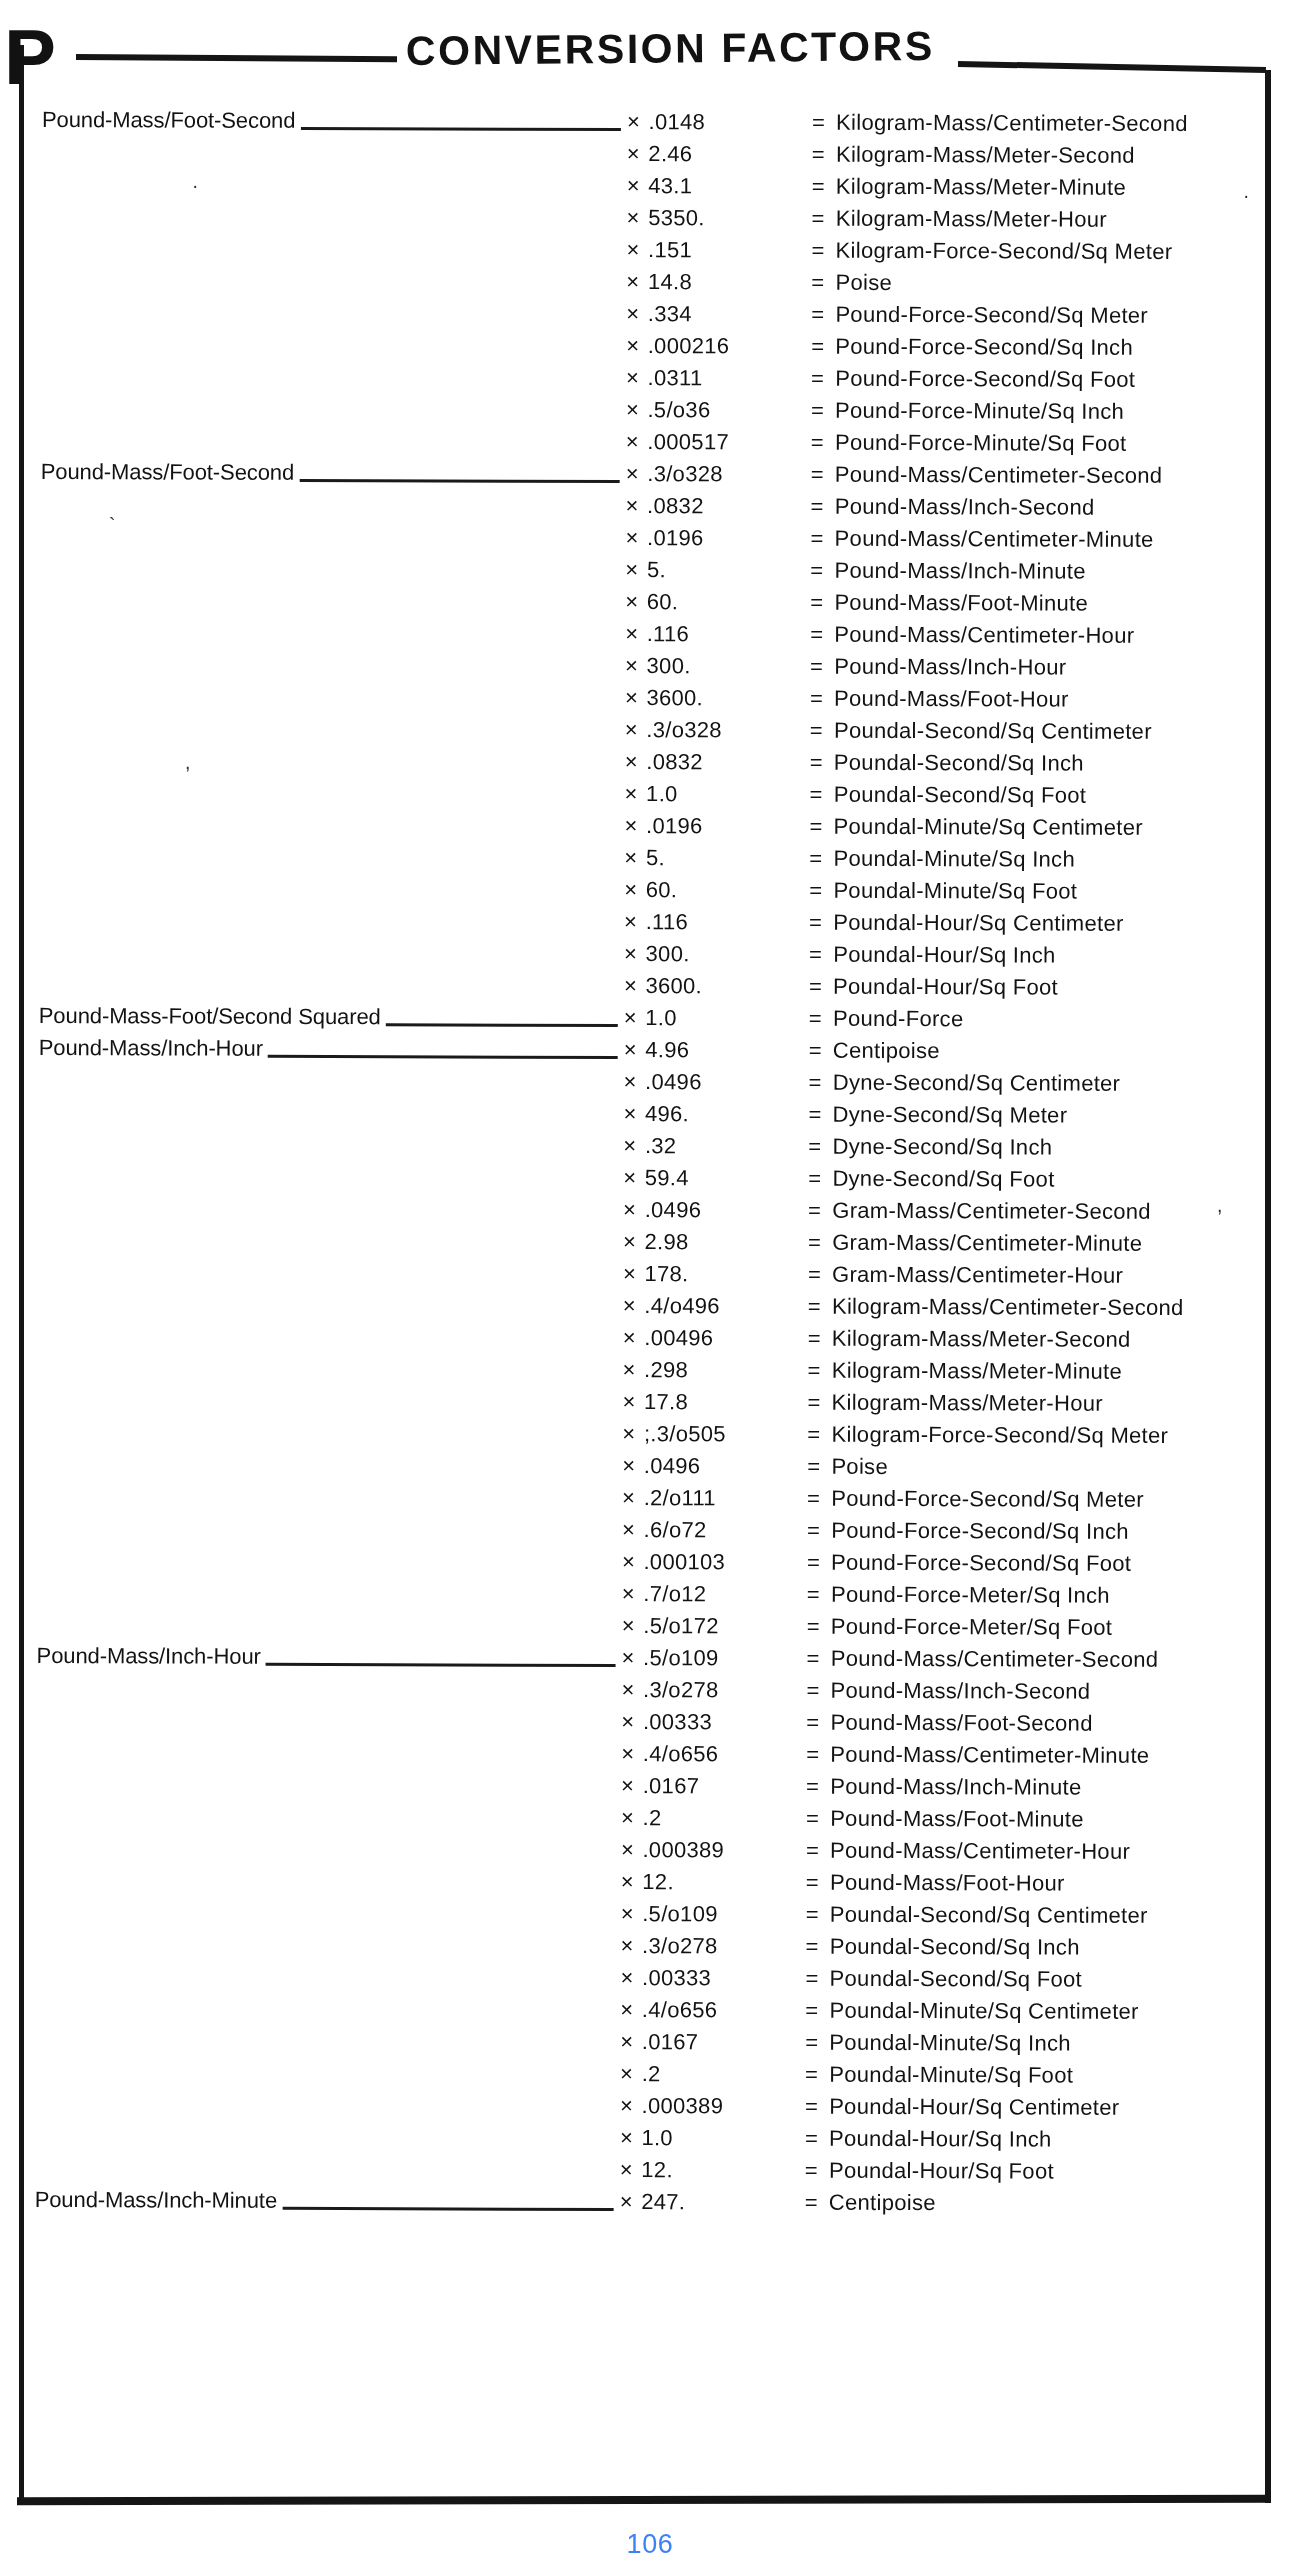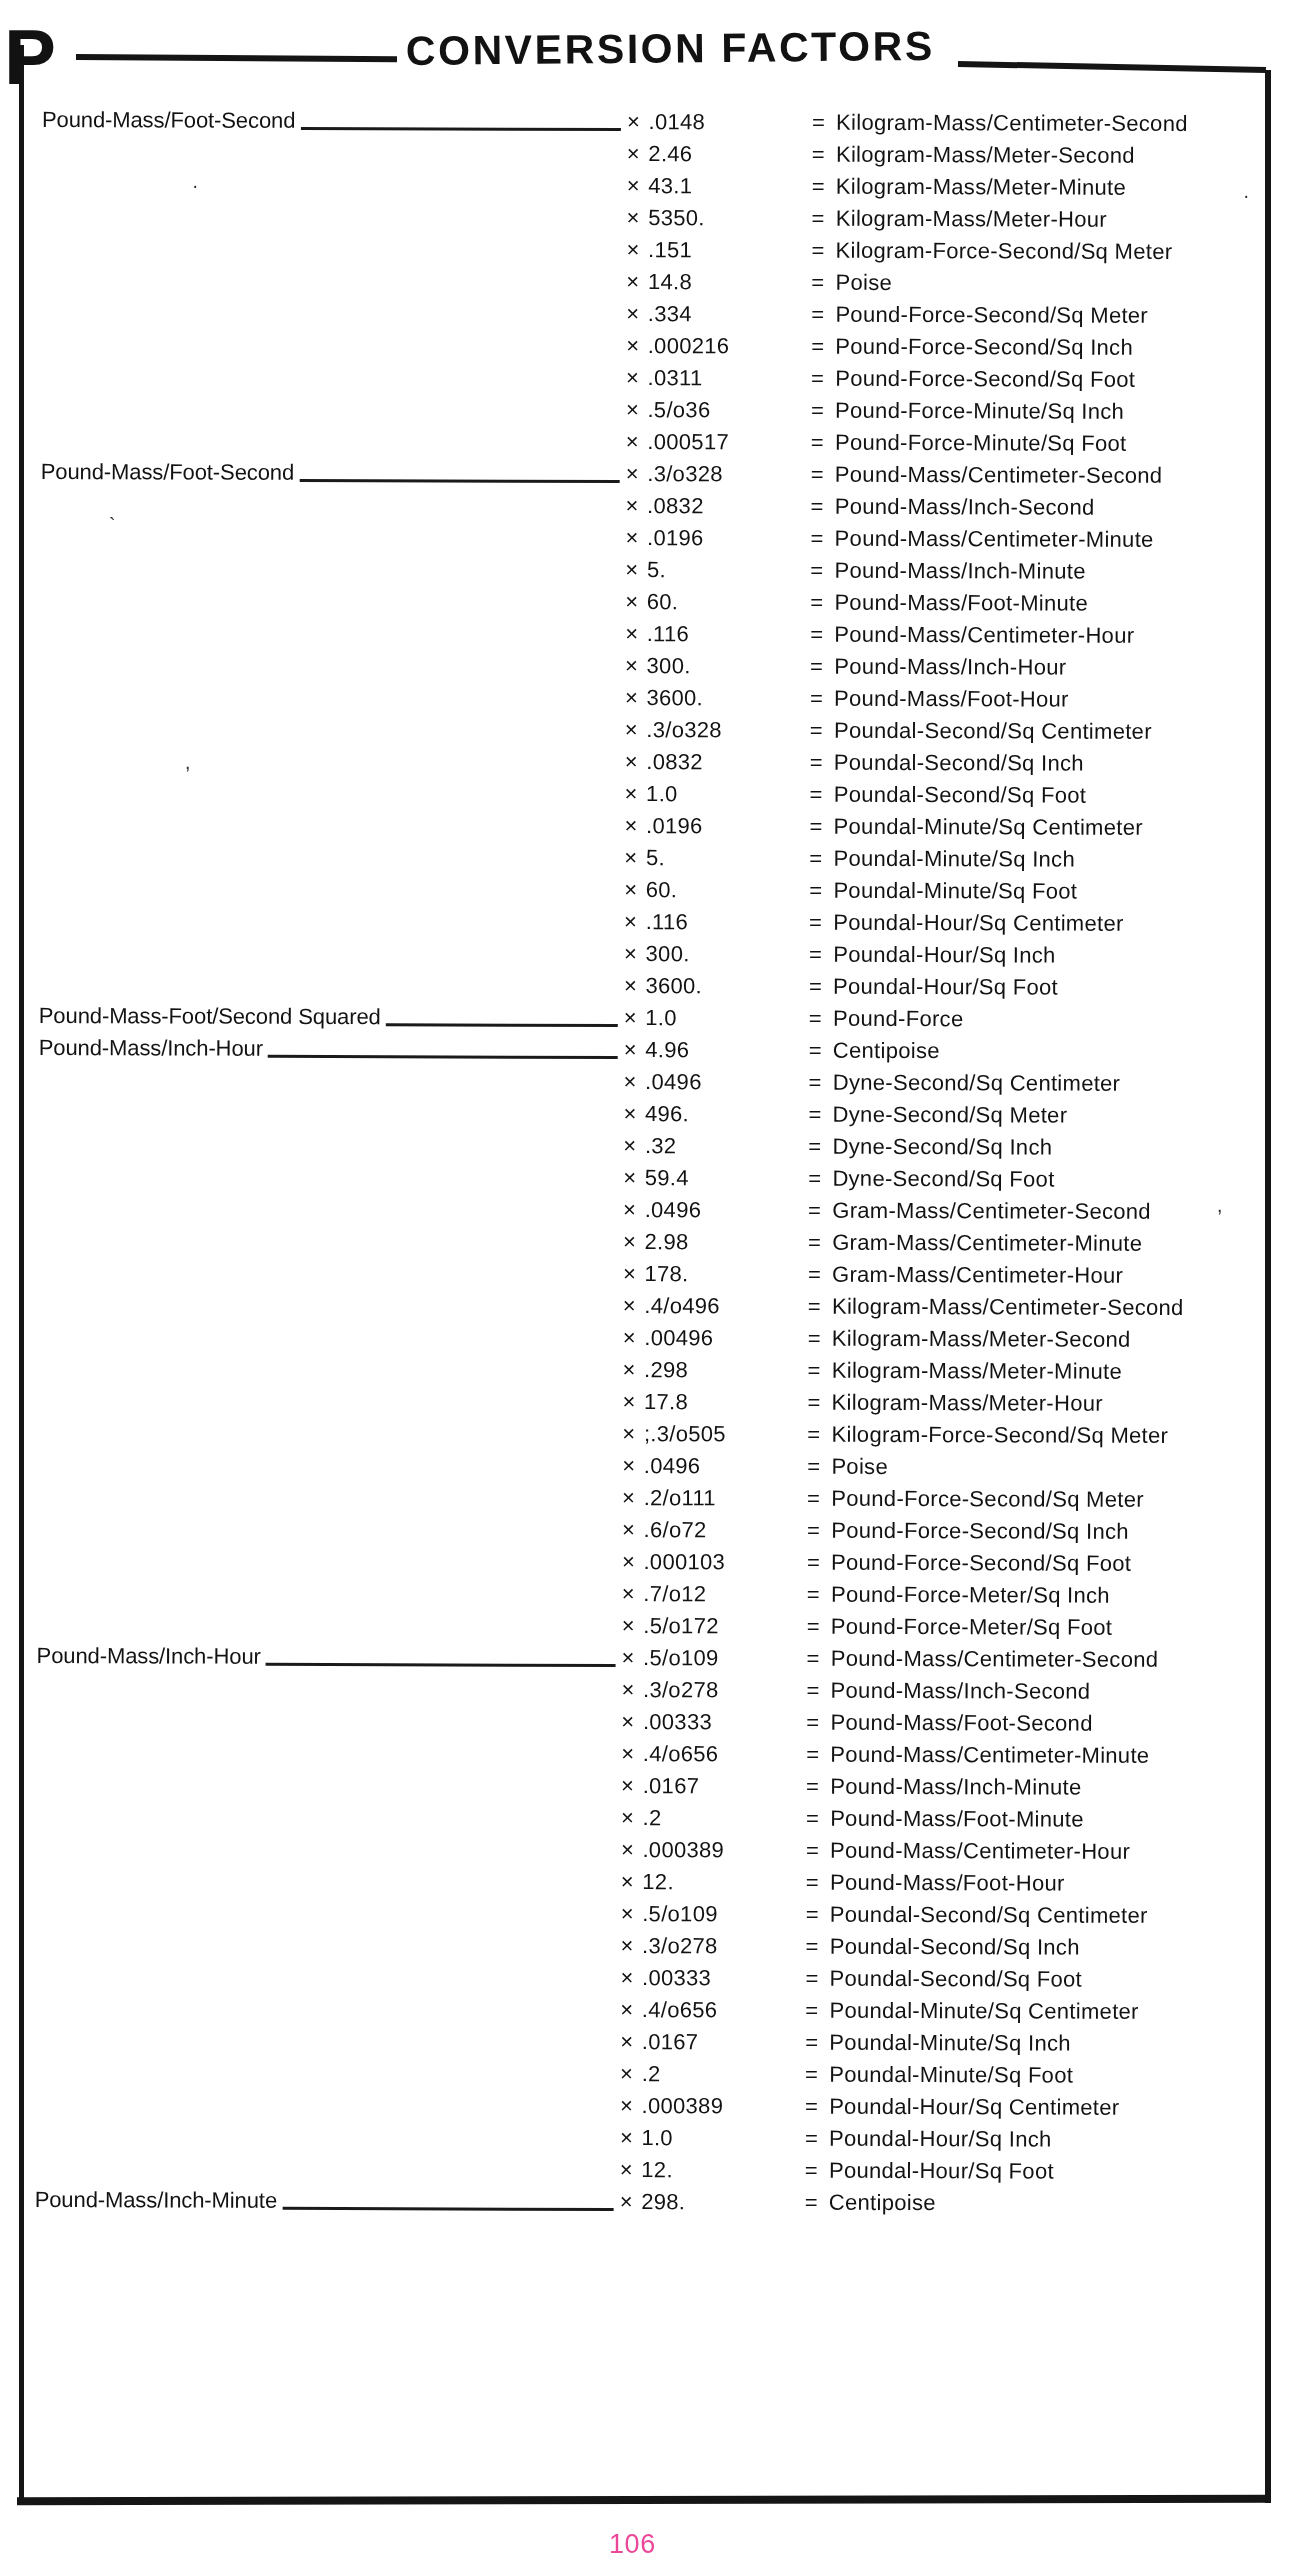--- a/index.html
+++ b/index.html
@@ -36,21 +36,21 @@
   }
   .row{display:flex;height:32px;line-height:32px;font-size:22px;letter-spacing:0.3px;white-space:nowrap;}
   .c-label{width:585px;display:flex;min-width:0;}
   .lbl{letter-spacing:-0.1px;}
   .leader{flex:1;align-self:flex-end;height:0;border-bottom:3.2px solid #1a1a1a;margin:0 6.5px 7.1px 5.2px;}
   .c-factor{width:185px;display:flex;gap:8.4px;}
   .c-result{flex:1;display:flex;gap:11px;min-width:0;}
   
   .page-number{
     position:absolute;left:609px;top:2529px;width:82px;
-    text-align:left;font-size:27px;letter-spacing:0.6px;color:#ec4899;
+    text-align:center;font-size:27px;letter-spacing:0.6px;color:#3b82f6;
   }
   
   .speck{position:absolute;font-size:19.4px;line-height:1;color:#2a2a2a;}
 </style>
 </head>
 <body>
 
 <div id="canvas">
 
   <div class="border-left"></div>
@@ -1038,21 +1038,21 @@
     </div>
   </div>
 
   <div class="row">
     <div class="c-label">
       <span class="lbl">Pound-Mass/Inch-Minute</span>
       <span class="leader"></span>
     </div>
     <div class="c-factor">
       <span class="times">×</span>
-      <span class="factor">298.</span>
+      <span class="factor">247.</span>
     </div>
     <div class="c-result">
       <span class="eq">=</span>
       <span class="result">Centipoise</span>
     </div>
   </div>
 </div>
 
   <div class="page-number">106</div>
 

